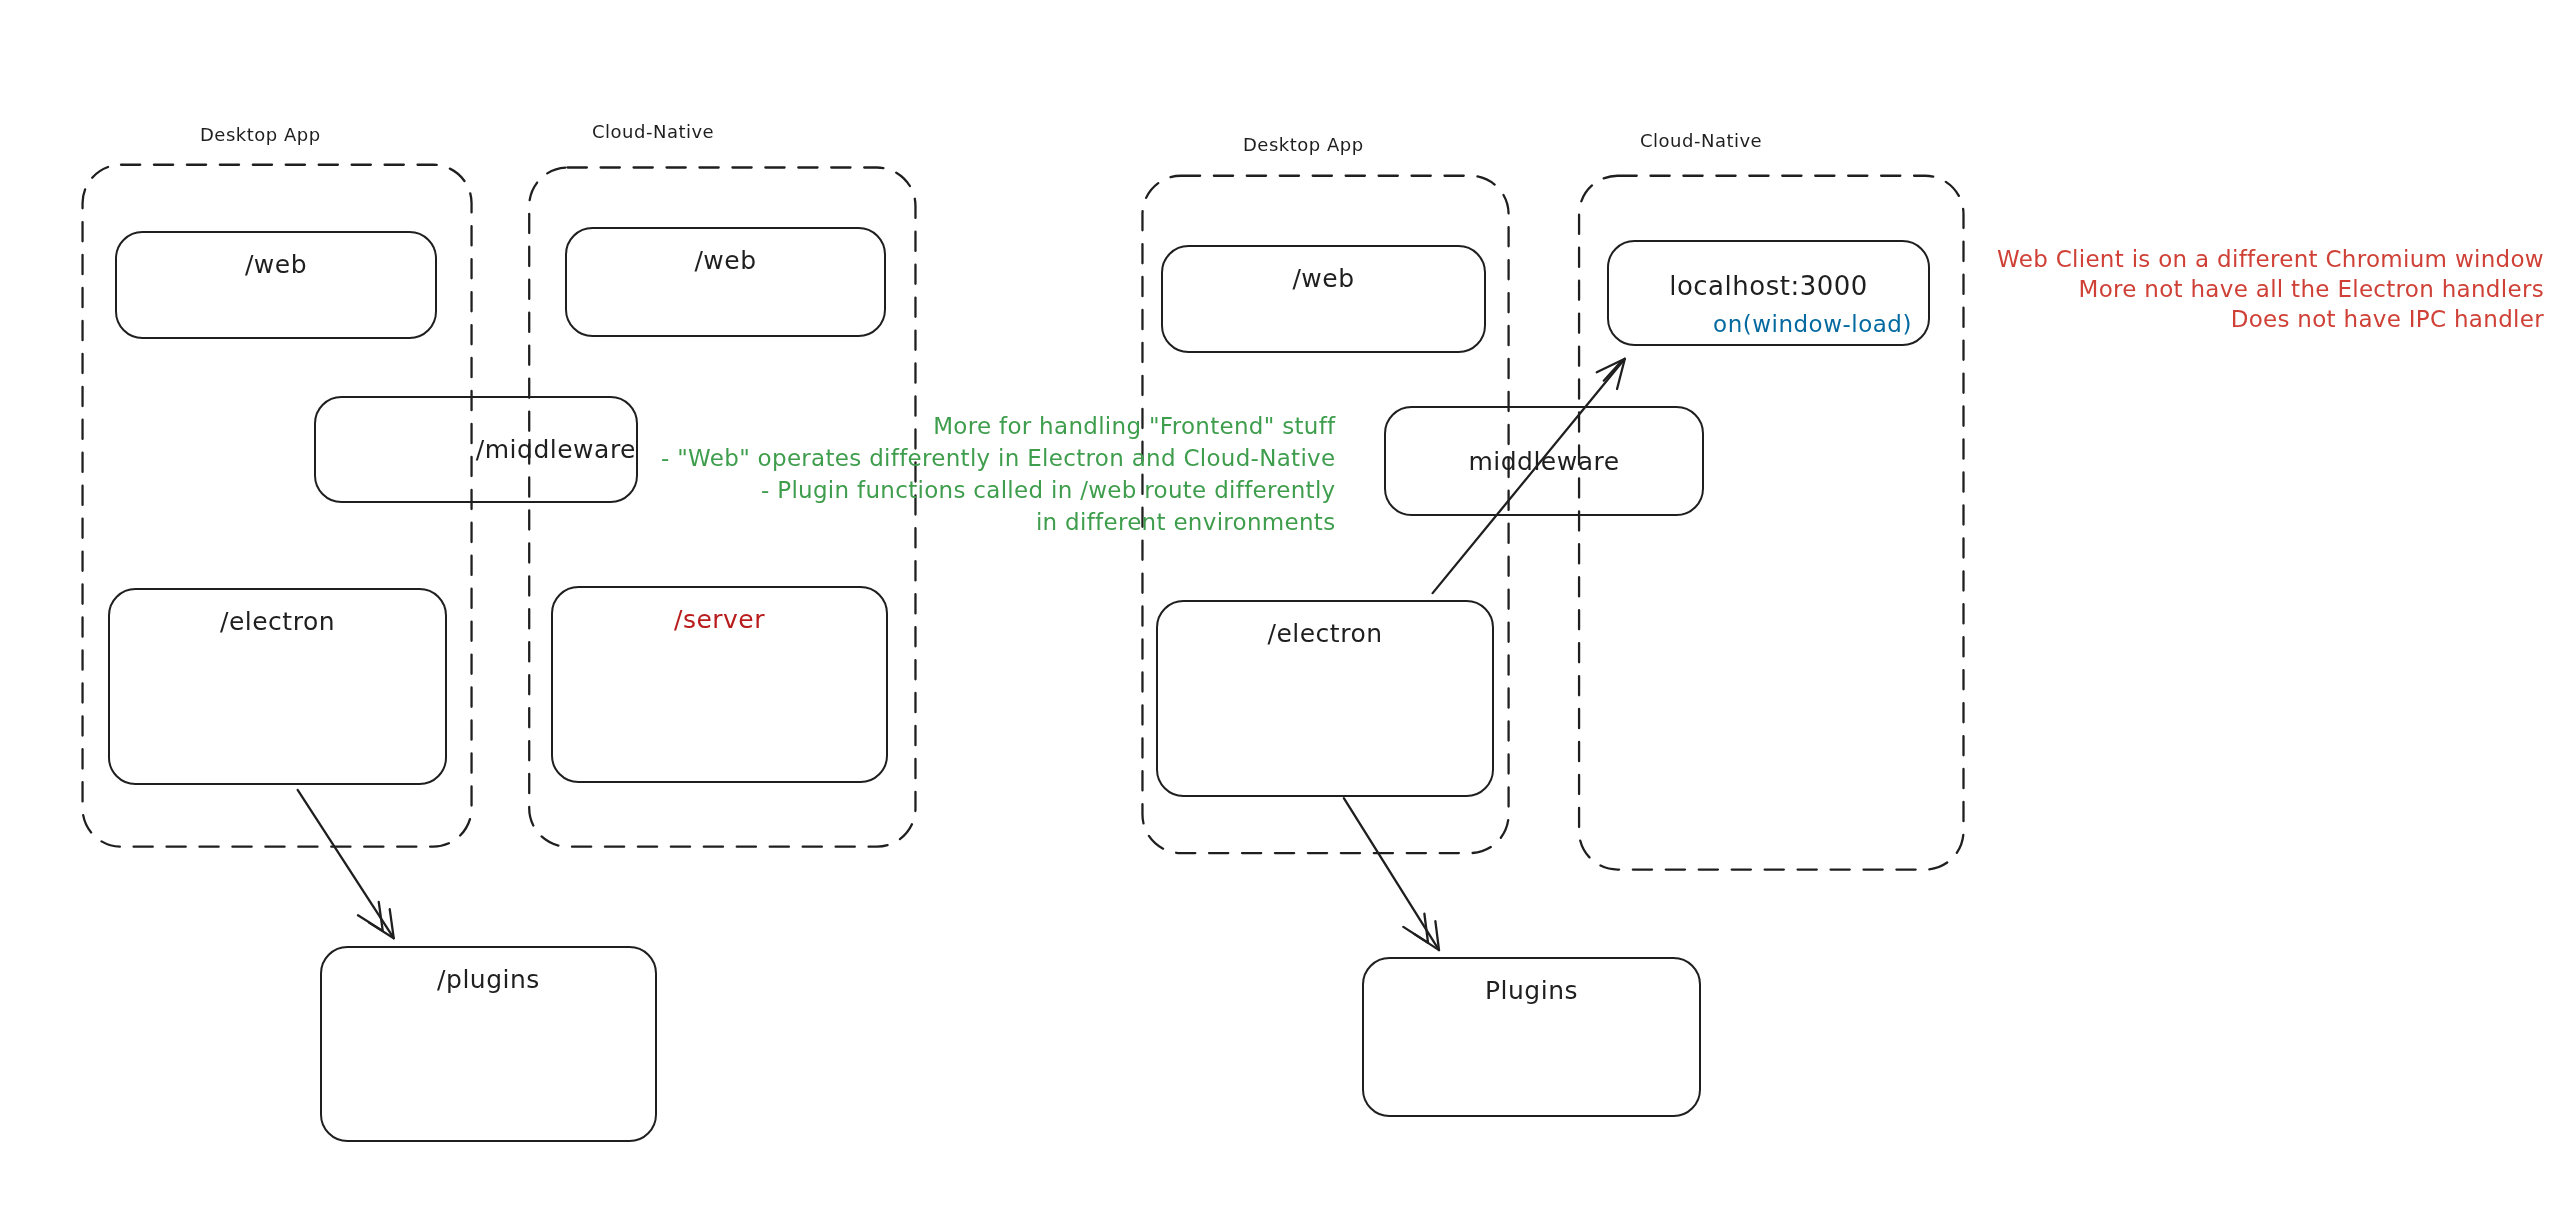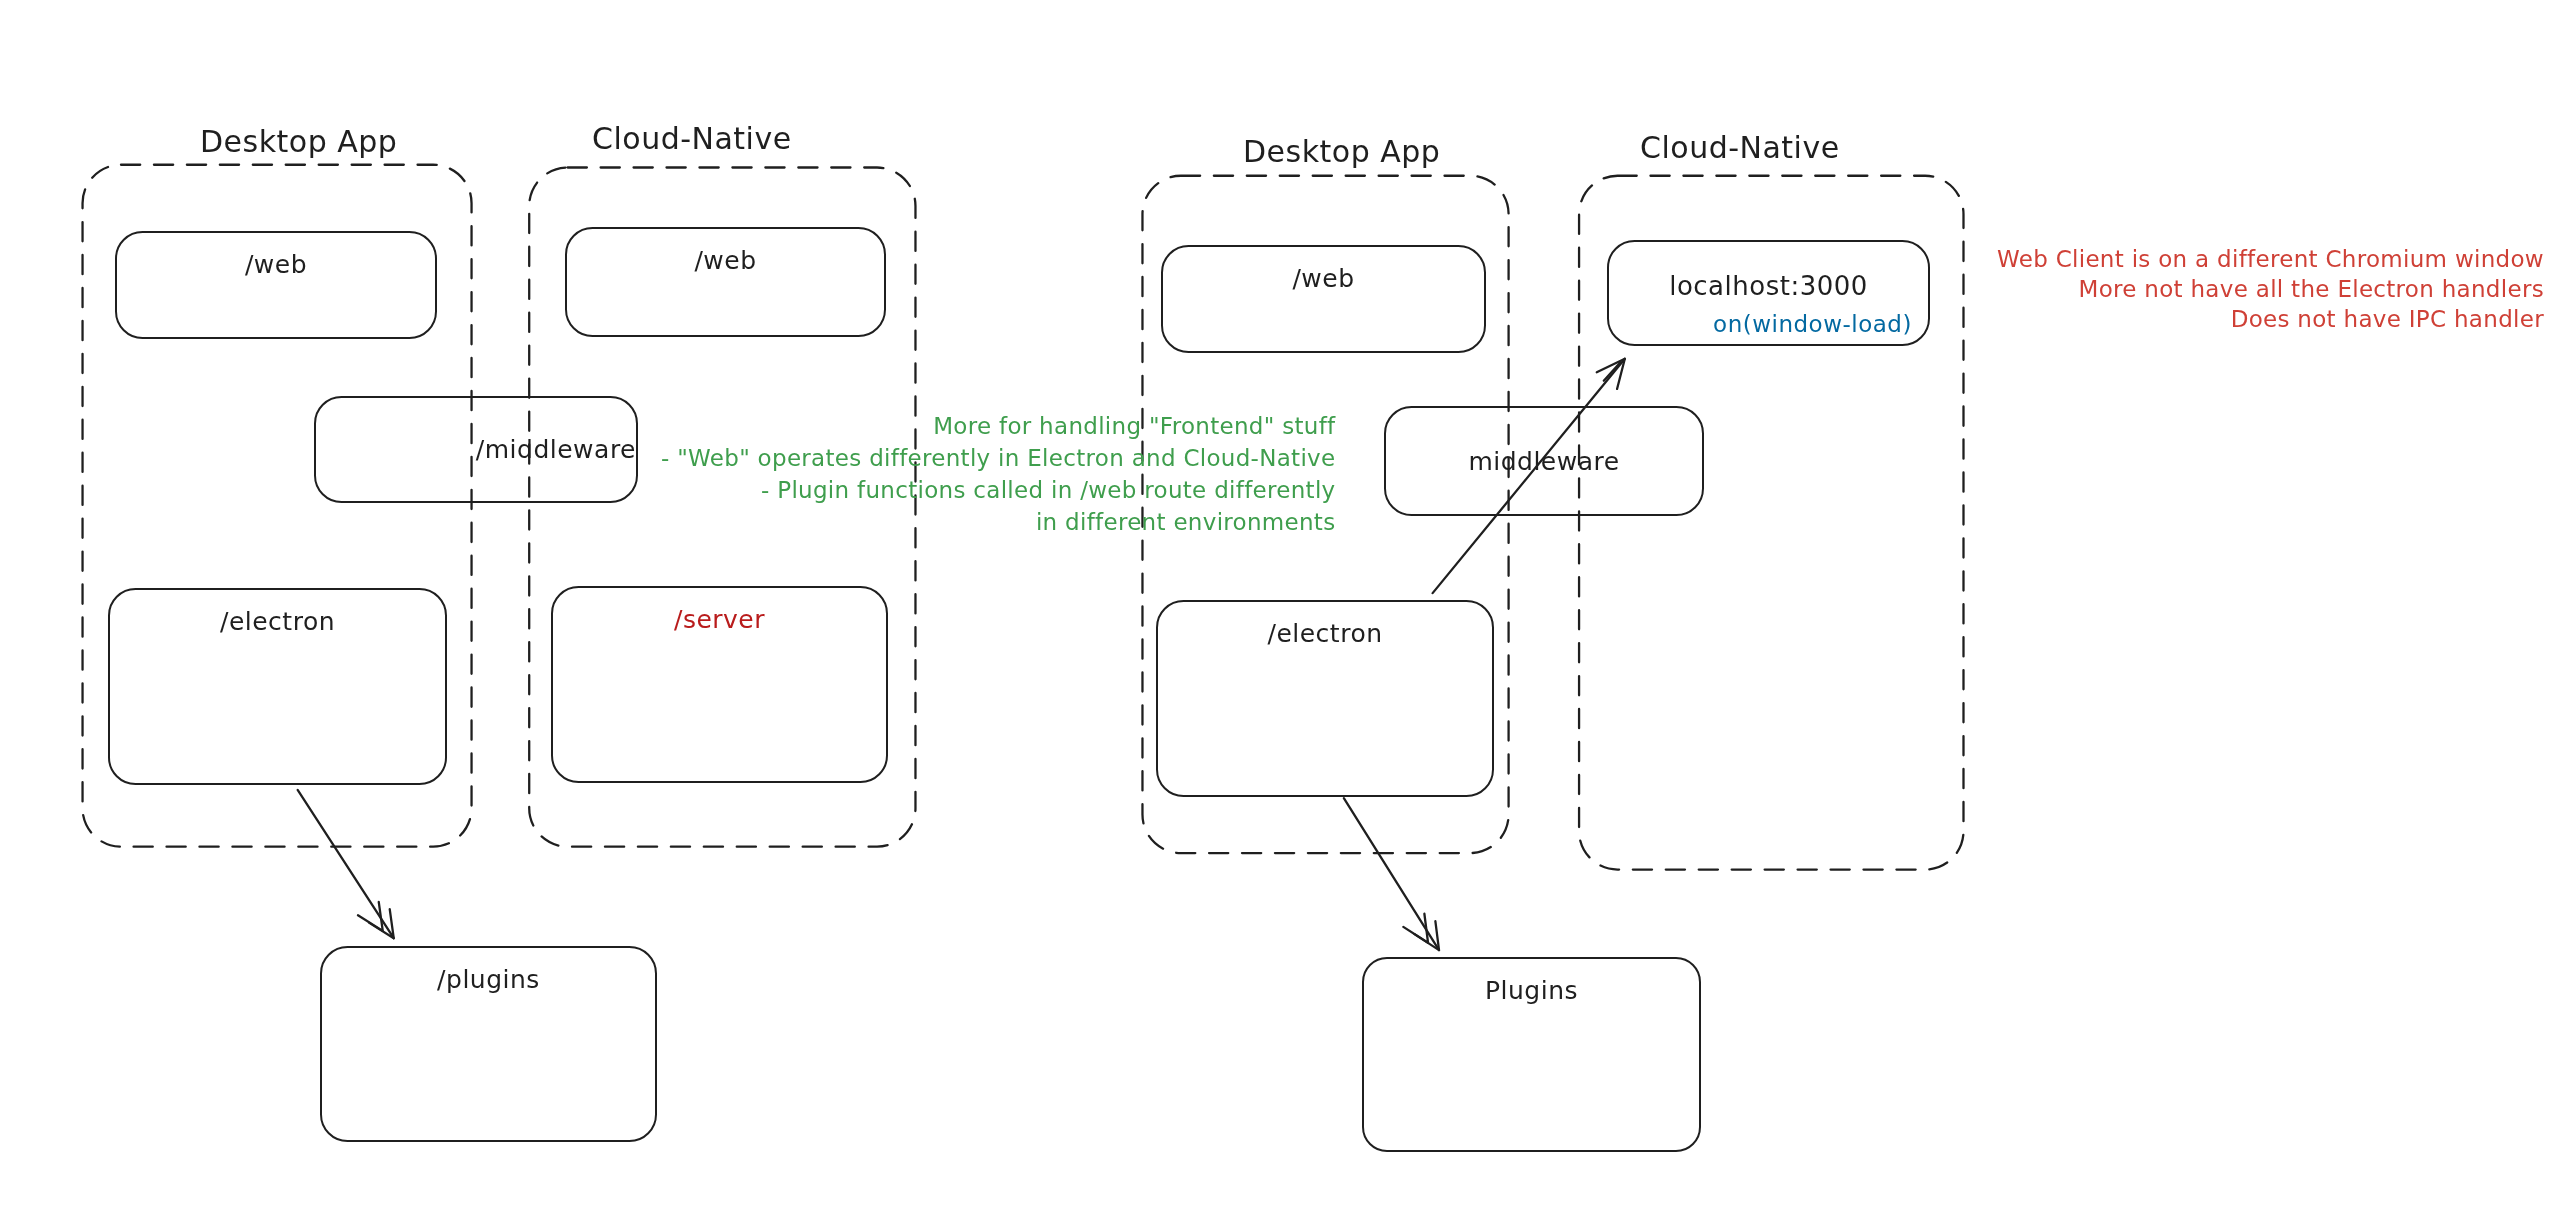--- a/index.html
+++ b/index.html
@@ -6,21 +6,21 @@
   #canvas{
     position:relative;
     width:2576px;height:1232px;
     background:#ffffff;
     font-family:"DejaVu Sans","Liberation Sans",sans-serif;
     color:#1f1f1f;
     overflow:hidden;
   }
   .container-label{
     position:absolute;
-    font-size:30px;
+    font-size:18px;
     letter-spacing:0.5px;
     white-space:nowrap;
   }
   .box{
     position:absolute;
     border:2.3px solid #1f1f1f;
     border-radius:27.5px;
     background:transparent;
     display:flex;
     justify-content:center;
@@ -137,21 +137,21 @@
 
   <div class="box" style="left:1156px;top:600px;width:338px;height:197px;">
     <span>/electron</span>
   </div>
 
   <div class="box box-col" style="left:1607px;top:240px;width:323px;height:106px;">
     <span class="line1">localhost:3000</span>
     <span class="line2">on(window-load)</span>
   </div>
 
-  <div class="box" style="left:1362px;top:957px;width:339px;height:195px;border-radius:25px;">
+  <div class="box" style="left:1362px;top:957px;width:339px;height:160px;">
     <span>Plugins</span>
   </div>
 
   <div class="note red" style="left:1997px;top:244px;">
     <span class="note-line">Web Client is on a different Chromium window</span>
     <span class="note-line">More not have all the Electron handlers</span>
     <span class="note-line">Does not have IPC handler</span>
   </div>
 
 </div>

